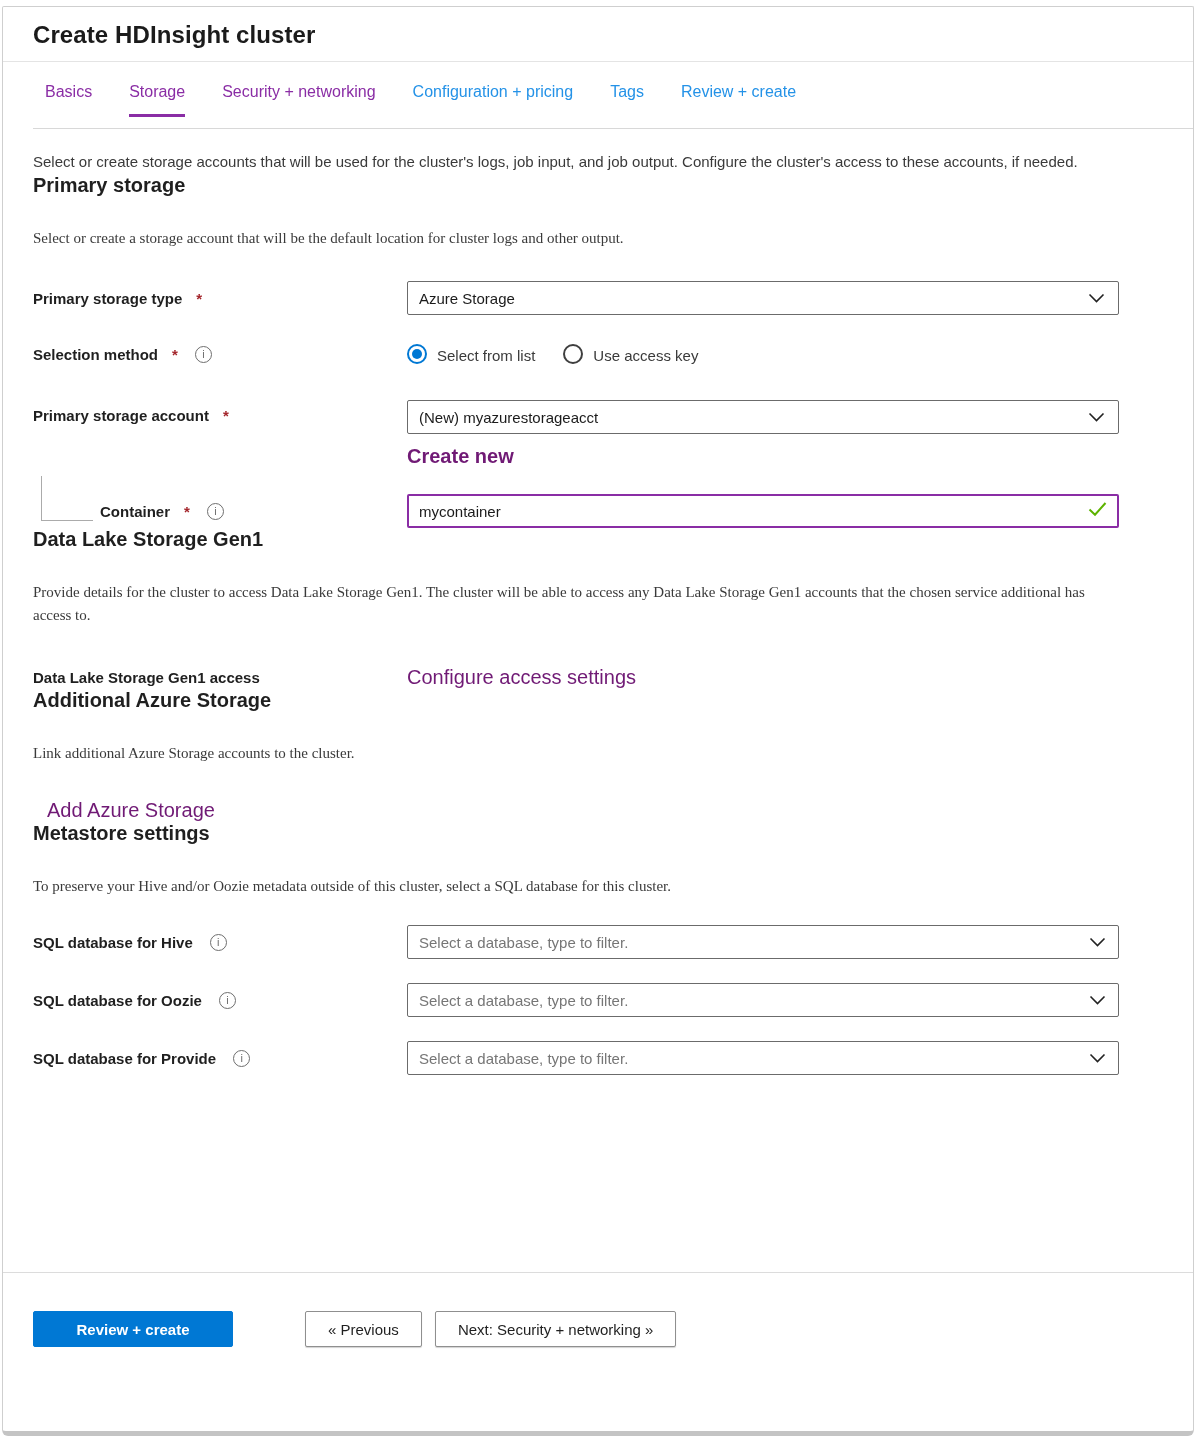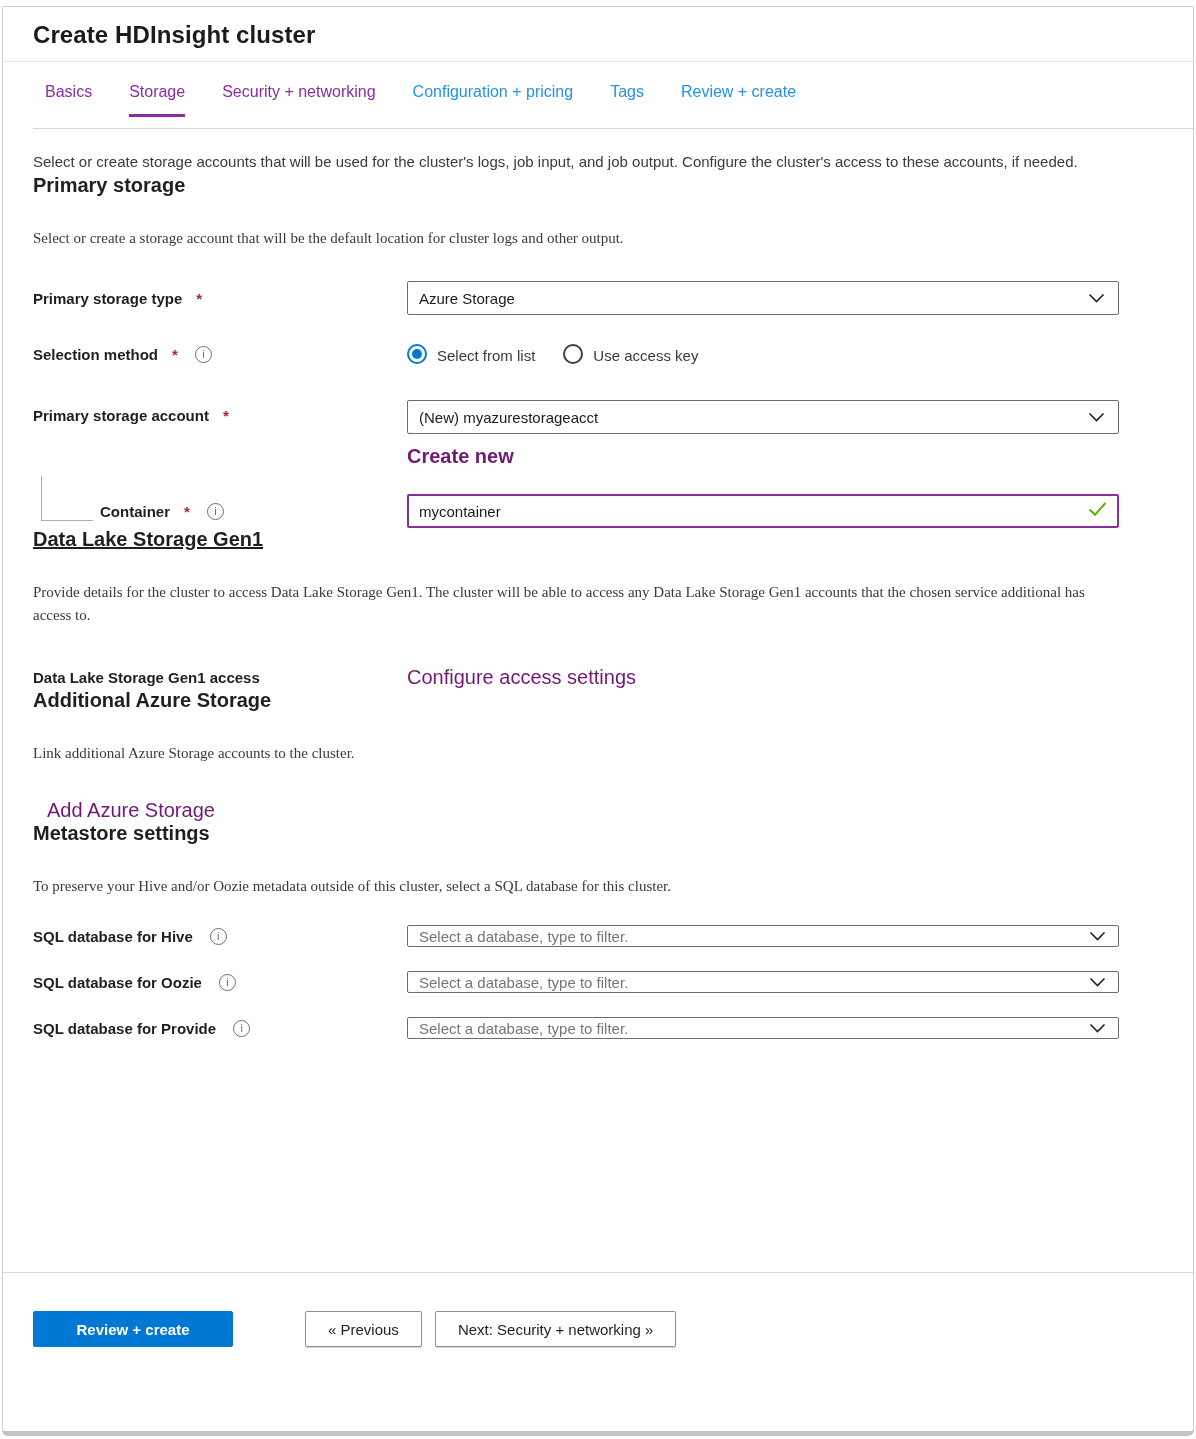--- a/index.html
+++ b/index.html
@@ -24,21 +24,21 @@
   .tab.visited { color:#8a2da5; }
   .tab.future  { color:#2492e7; }
   .tab.active  { color:#8a2da5; border-bottom:3px solid #8a2da5; margin-bottom:-1px; }
   
   .main { padding:0 74px 0 30px; flex:0 0 auto; }
   .body-text { font-size:15px; line-height:1.5; color:#3a3a3a; margin:0; }
   .intro { margin-top:22px; }
   h2.sect { font-size:20px; font-weight:600; color:#1f1f1f; margin:0; }
   .sect-primary   { margin-top:38px; }
   .sect-desc      { margin-top:30px;font-family:Liberation Serif, serif; }
-  .sect-dls       { margin-top:46px;text-decoration:underline; }
+  .sect-dls       { margin-top:46px; }
   .sect-add       { margin-top:54px; }
   .sect-meta      { margin-top:50px; }
   .formrow { display:grid; grid-template-columns:374px 1fr; align-items:center; }
   .formrow.top { align-items:start; }
   .mt-row1 { margin-top:32px; }
   .mt-row2 { margin-top:29px; }
   .mt-row3 { margin-top:36px; }
   .mt-cont { margin-top:26px; }
   .mt-access { margin-top:40px; }
   .mt-sql1 { margin-top:28px; }
@@ -52,21 +52,21 @@
   }
   
   .dropdown {
     position:relative; height:34px; border:1px solid #6b6b6b; border-radius:2px;
     background:#fff; display:flex; align-items:center; padding:0 36px 0 11px;
     font-size:15px; color:#1b1b1b; cursor:pointer; width:100%;
   }
   .dropdown .chev { position:absolute; right:13px; top:50%; transform:translateY(-50%); }
   .combo { position:relative; width:100%; }
   .combo input {
-    width:100%; height:22px; border:1px solid #6b6b6b; border-radius:2px;
+    width:100%; height:34px; border:1px solid #6b6b6b; border-radius:2px;
     padding:0 36px 0 11px; font-size:15px; font-family:"Liberation Sans",sans-serif;
     color:#1b1b1b; outline:none;
   }
   .combo input::placeholder { color:#767676; opacity:1; }
   .combo .chev { position:absolute; right:13px; top:50%; transform:translateY(-50%); }
   
   .txtwrap { position:relative; width:100%; }
   .txtwrap input {
     width:100%; height:34px; border:2px solid #8a2da5; border-radius:2px;
     padding:0 38px 0 10px; font-size:15px; font-family:"Liberation Sans",sans-serif;

